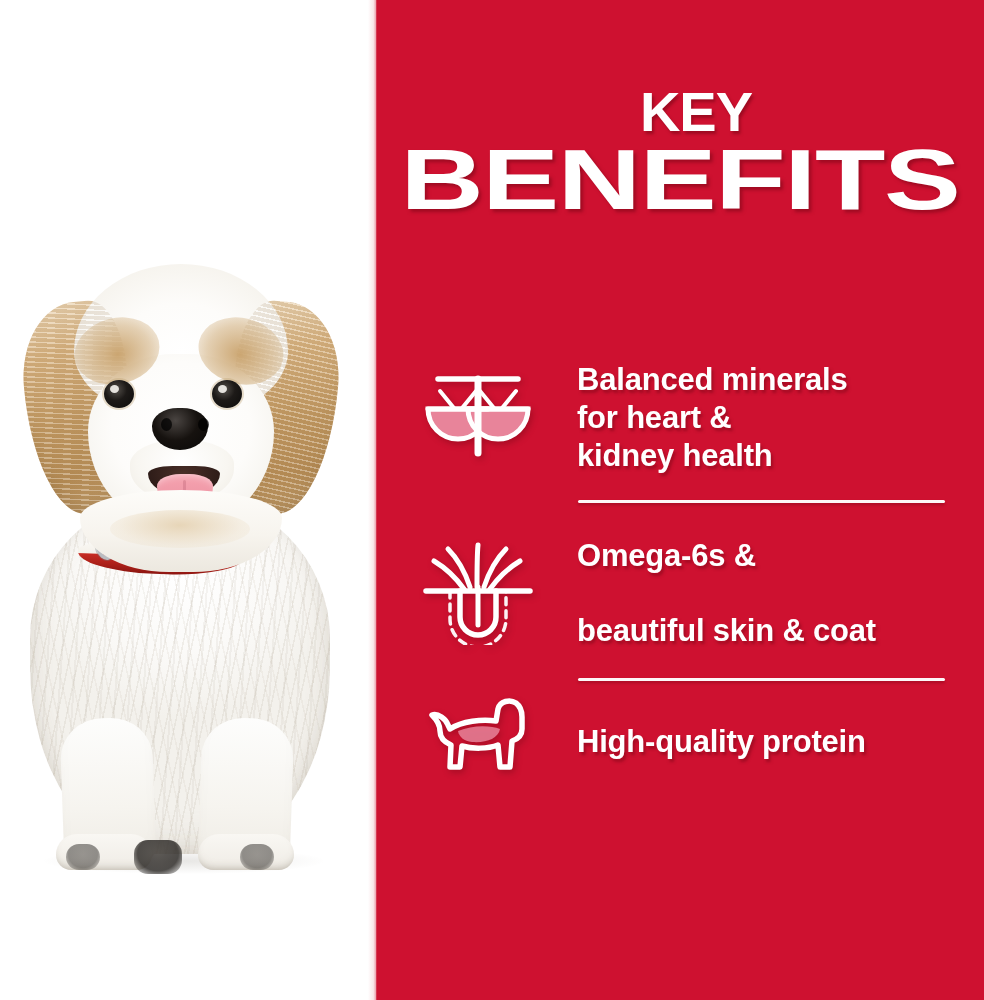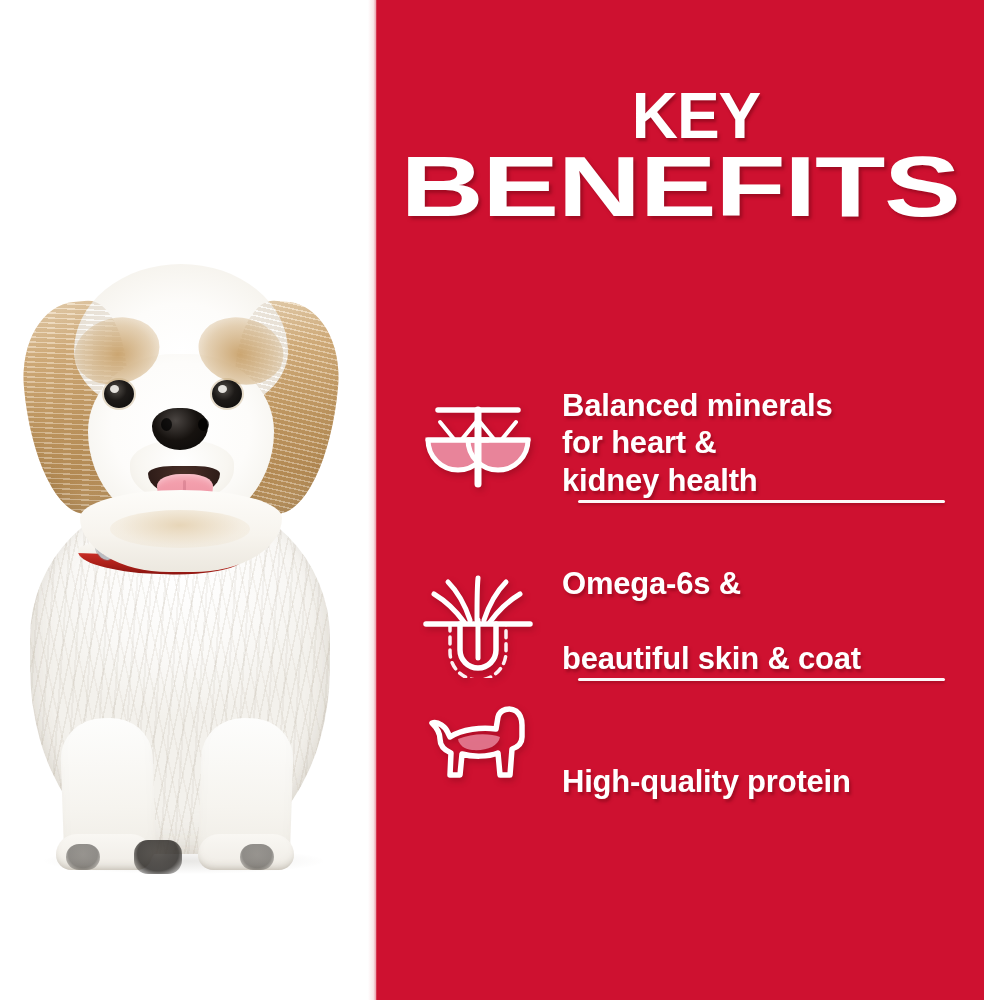--- a/index.html
+++ b/index.html
@@ -243,33 +243,33 @@
     position: absolute;
     left: 376px; top: 86px;
     width: 608px;
     text-align: center;
     color: #ffffff;
     font-weight: 700;
     letter-spacing: -1px;
     line-height: .94;
     text-shadow: 2px 3px 3px rgba(120,6,22,.55);
   }
-  .title-line1 { display:block; font-size: 64px; margin-left: 32px; }
+  .title-line1 { display:block; font-size: 56px; margin-left: 32px; }
   .title-line2 { display:block; font-size: 86px; transform: scaleX(1.34); }
 
   .benefits {
     position: absolute;
     left: 420px; top: 330px;
     width: 540px;
   }
 
   .benefit-row {
     display: flex;
-    align-items: flex-end;
-    gap: 26px;
+    align-items: center;
+    gap: 41px;
   }
   .benefit-row.b1 { padding-top: 4px;  min-height: 170px; }
   .benefit-row.b2 { padding-top: 4px; min-height: 175px; }
   .benefit-row.b3 { min-height: 120px; }
 
   .benefit-icon {
     flex: 0 0 116px;
     width: 116px; height: 104px;
     position: relative;
     filter: drop-shadow(2px 3px 3px rgba(120,6,22,.45));

